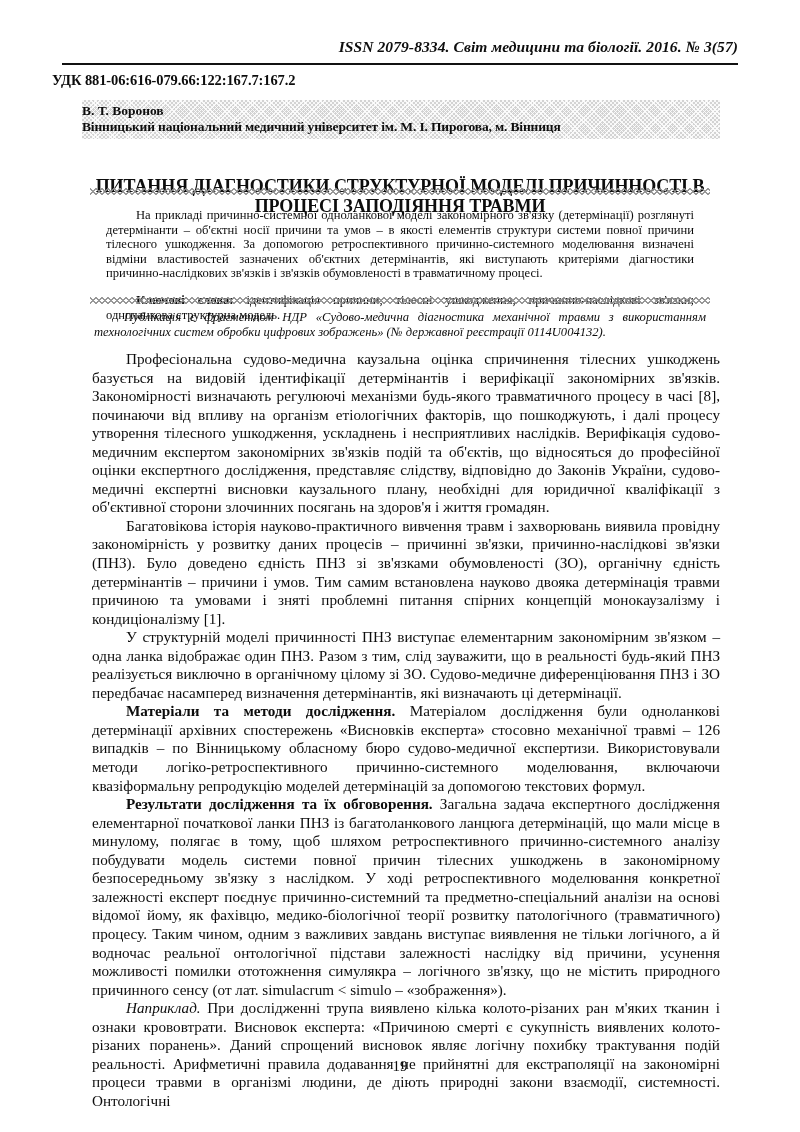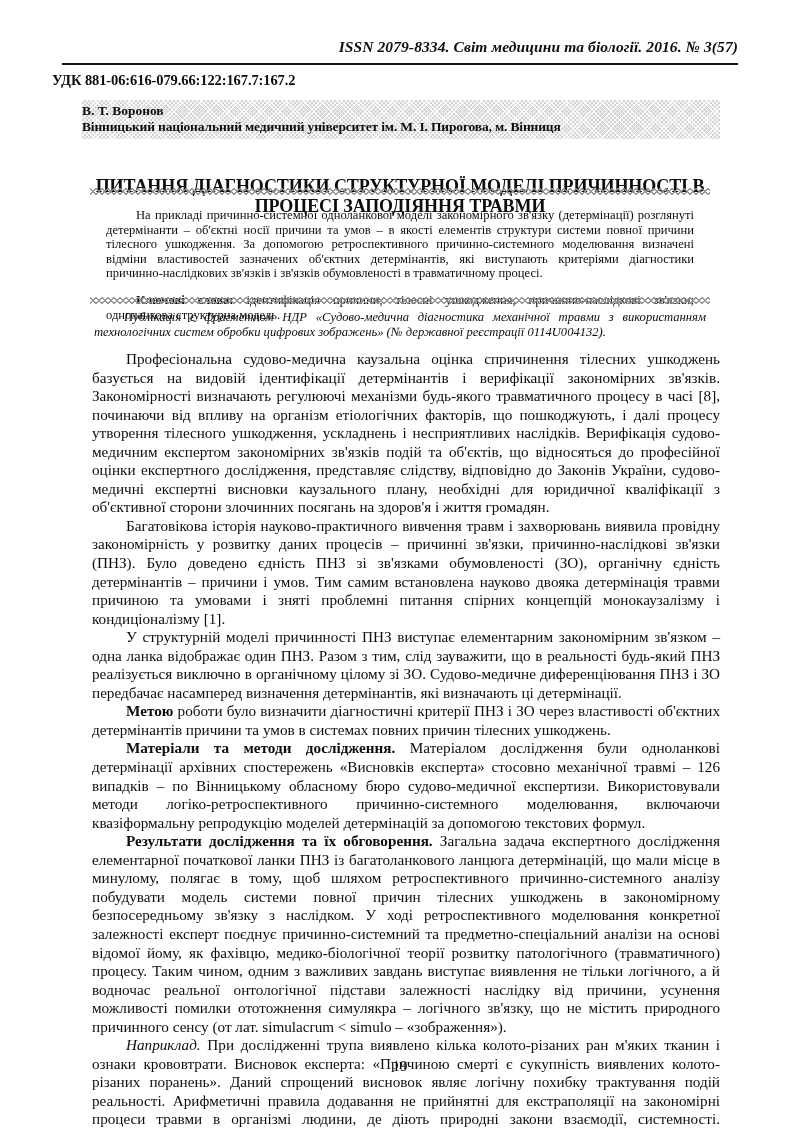--- a/index.html
+++ b/index.html
@@ -186,21 +186,20 @@
   <div class="zigzag bottom"></div>
 
   <div class="funding">
     <p>Публікація є фрагментом НДР «Судово-медична діагностика механічної травми з використанням технологічних систем обробки цифрових зображень» (№ державної реєстрації 0114U004132).</p>
   </div>
 
   <div class="body-text">
     <p><span>Професіональна судово-медична каузальна оцінка спричинення тілесних ушкоджень базується на видовій ідентифікації детермінантів і верифікації закономірних зв'язків. Закономірності визначають регулюючі механізми будь-якого травматичного процесу в часі [8], починаючи від впливу на організм етіологічних факторів, що пошкоджують, і далі процесу утворення тілесного ушкодження, ускладнень і несприятливих наслідків. Верифікація судово-медичним експертом закономірних зв'язків подій та об'єктів, що відносяться до професійної оцінки експертного дослідження, представляє слідству, відповідно до Законів України, судово-медичні експертні висновки каузального плану, необхідні для юридичної кваліфікації з об'єктивної сторони злочинних посягань на здоров'я і життя громадян.</span></p>
     <p><span>Багатовікова історія науково-практичного вивчення травм і захворювань виявила провідну закономірність у розвитку даних процесів – причинні зв'язки, причинно-наслідкові зв'язки (ПНЗ). Було доведено єдність ПНЗ зі зв'язками обумовленості (ЗО), органічну єдність детермінантів – причини і умов. Тим самим встановлена науково двояка детермінація травми причиною та умовами і зняті проблемні питання спірних концепцій монокаузалізму і кондиціоналізму [1].</span></p>
     <p><span>У структурній моделі причинності ПНЗ виступає елементарним закономірним зв'язком – одна ланка відображає один ПНЗ. Разом з тим, слід зауважити, що в реальності будь-який ПНЗ реалізується виключно в органічному цілому зі ЗО. Судово-медичне диференціювання ПНЗ і ЗО передбачає насамперед визначення детермінантів, які визначають ці детермінації.</span></p>
-    <p><b>Метою</b><span> роботи було визначити діагностичні критерії ПНЗ і ЗО через властивості об'єктних детермінантів причини та умов в системах повних причин тілесних ушкоджень.</span></p>
     <p><b>Матеріали та методи дослідження.</b><span> Матеріалом дослідження були одноланкові детермінації архівних спостережень «Висновків експерта» стосовно механічної травмі – 126 випадків – по Вінницькому обласному бюро судово-медичної експертизи. Використовували методи логіко-ретроспективного причинно-системного моделювання, включаючи квазіформальну репродукцію моделей детермінацій за допомогою текстових формул.</span></p>
     <p><b>Результати дослідження та їх обговорення.</b><span> Загальна задача експертного дослідження елементарної початкової ланки ПНЗ із багатоланкового ланцюга детермінацій, що мали місце в минулому, полягає в тому, щоб шляхом ретроспективного причинно-системного аналізу побудувати модель системи повної причин тілесних ушкоджень в закономірному безпосередньому зв'язку з наслідком. У ході ретроспективного моделювання конкретної залежності експерт поєднує причинно-системний та предметно-спеціальний аналізи на основі відомої йому, як фахівцю, медико-біологічної теорії розвитку патологічного (травматичного) процесу. Таким чином, одним з важливих завдань виступає виявлення не тільки логічного, а й водночас реальної онтологічної підстави залежності наслідку від причини, усунення можливості помилки ототожнення симулякра – логічного зв'язку, що не містить природного причинного сенсу (от лат. simulacrum &lt; simulo – «зображення»).</span></p>
     <p><i>Наприклад.</i><span> При дослідженні трупа виявлено кілька колото-різаних ран м'яких тканин і ознаки крововтрати. Висновок експерта: «Причиною смерті є сукупність виявлених колото-різаних поранень». Даний спрощений висновок являє логічну похибку трактування подій реальності. Арифметичні правила додавання не прийнятні для екстраполяції на закономірні процеси травми в організмі людини, де діють природні закони взаємодії, системності. Онтологічні</span></p>
   </div>
 
   <div class="page-number">19</div>
 
 </div>
 
 </body></html>

